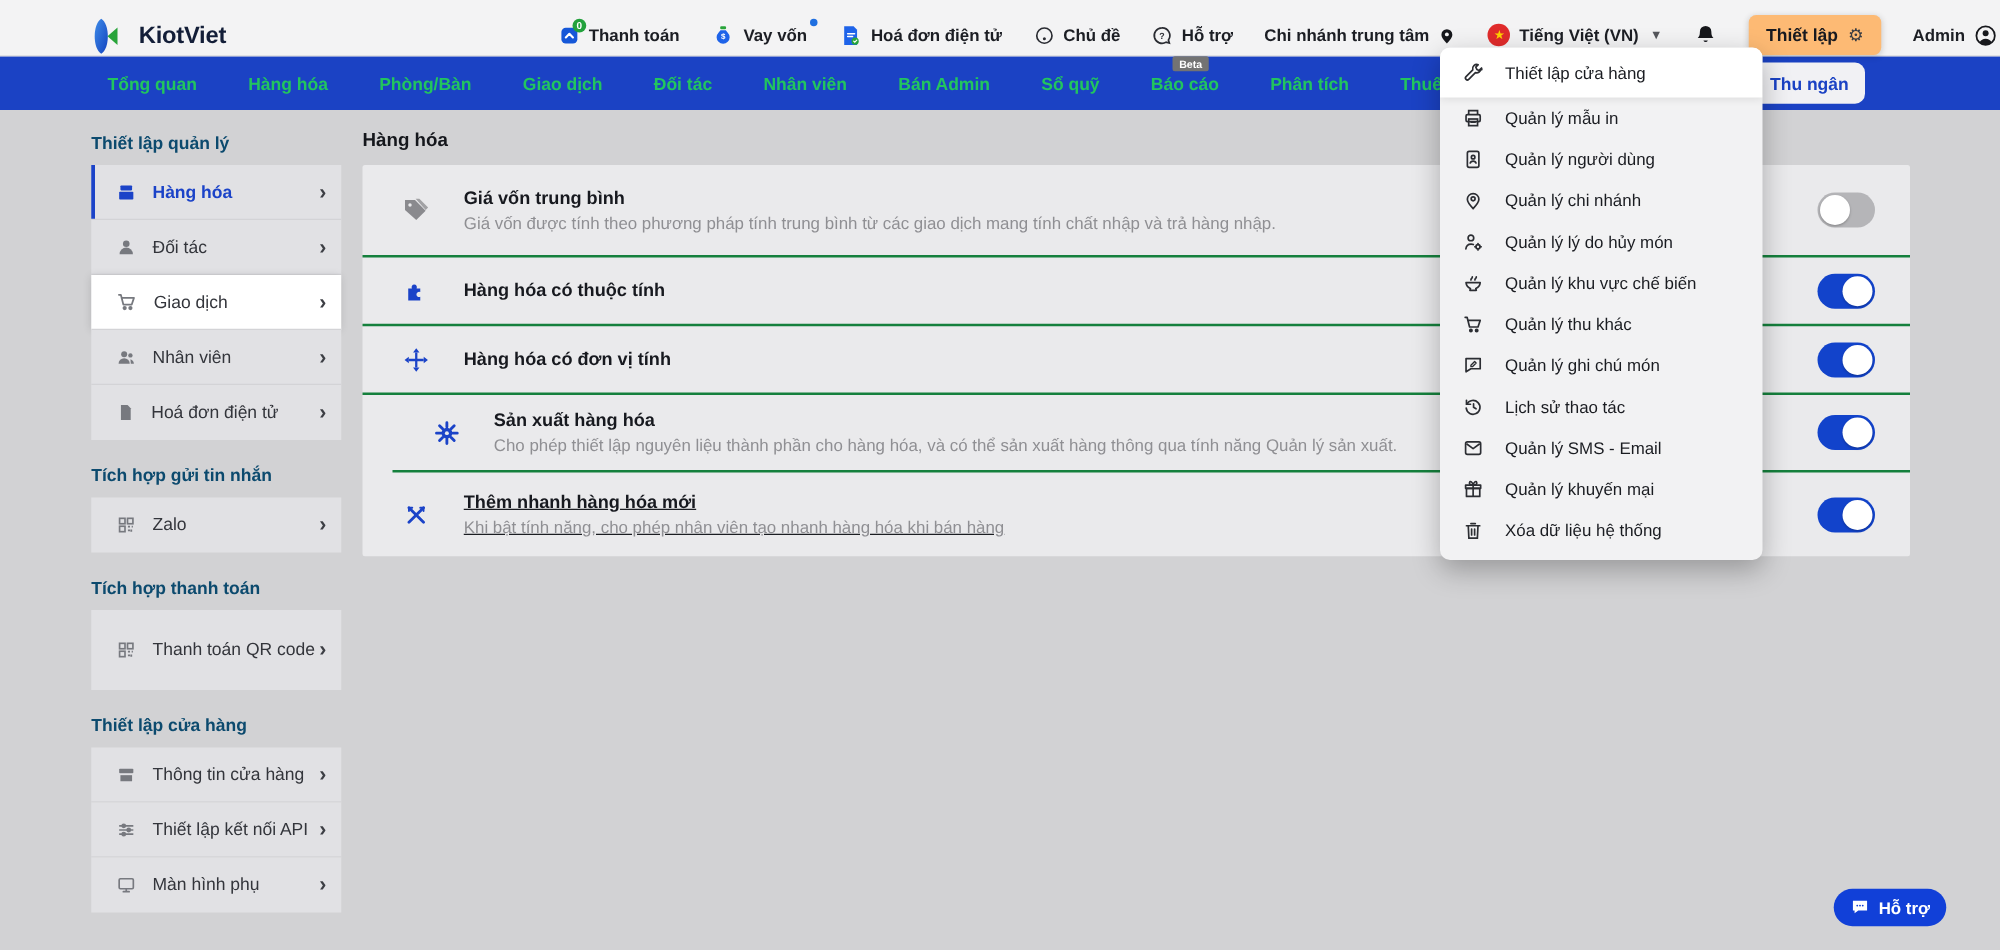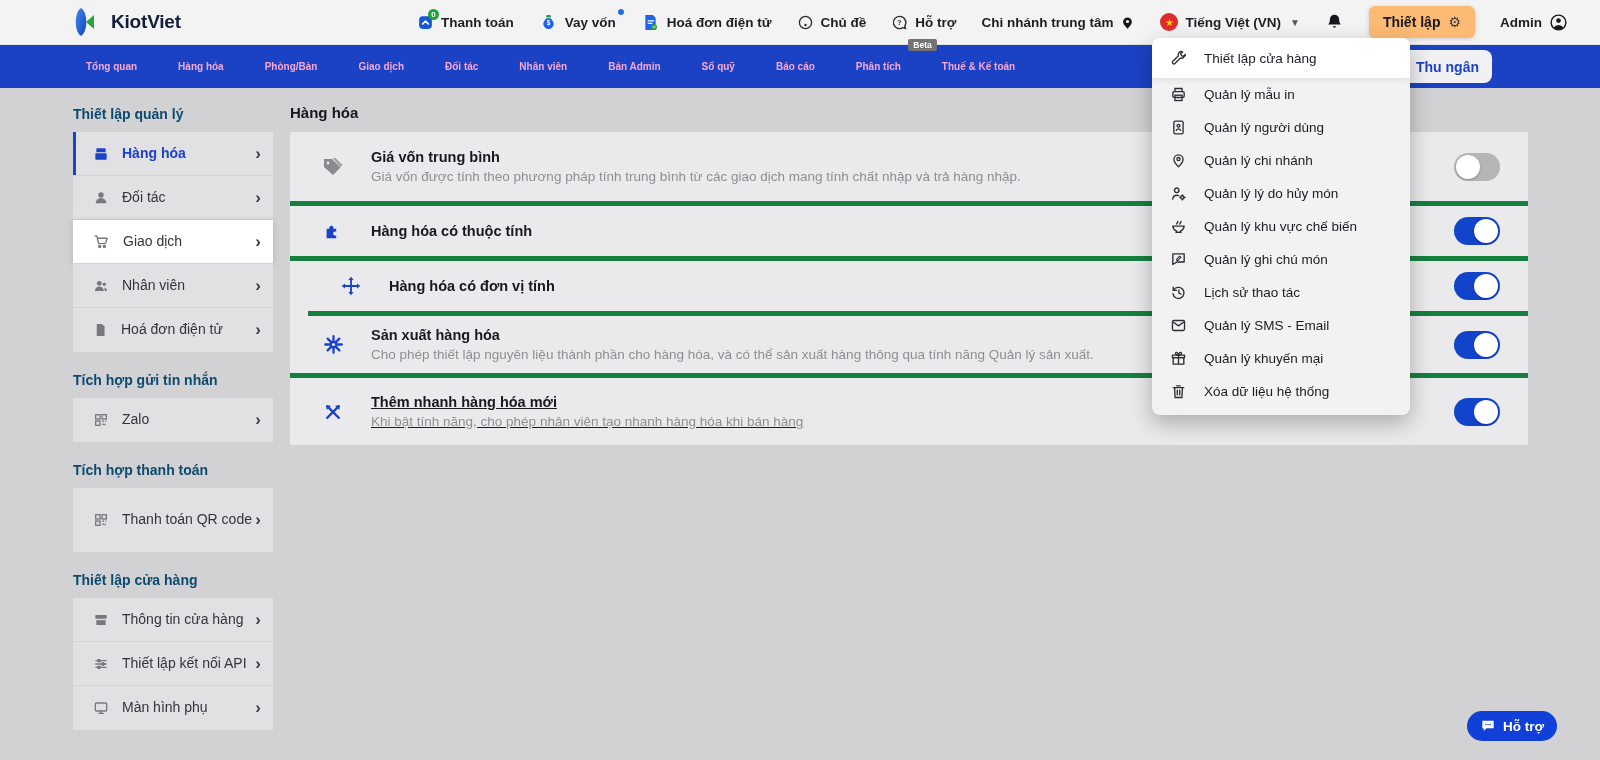--- a/index.html
+++ b/index.html
@@ -3,42 +3,42 @@
 <meta charset="utf-8">
 <style>
   * { margin:0; padding:0; box-sizing:border-box; }
   html,body { width:1600px; height:760px; overflow:hidden; }
   body { background:#d2d2d4; font-family:"Liberation Sans","DejaVu Sans",sans-serif; color:#1b1d22; position:relative; }
   svg { display:block; }
   .ic { display:inline-flex; align-items:center; justify-content:center; flex:none; }
 
   
   .topbar { position:absolute; left:0; top:0; width:1600px; height:45px; background:#f3f3f4;
-            border-bottom:1px solid #e0e0e2; display:flex; align-items:center; padding:0 32px 0 70px; z-index:30; }
+            border-bottom:1px solid #e0e0e2; display:flex; align-items:flex-end; padding:0 2px 0 70px; z-index:30; }
   .brand { display:flex; align-items:center; gap:9px; }
   .brand-name { font-size:19px; font-weight:800; color:#131e38; letter-spacing:-0.2px; }
   .toplinks { display:flex; align-items:center; gap:25px; margin-left:auto; }
   .tlink { display:flex; align-items:center; gap:7px; font-size:13.5px; font-weight:600; color:#1c1e24; cursor:pointer; position:relative; white-space:nowrap; }
   .pay-wrap { position:relative; }
   .pay-badge { position:absolute; top:-5px; right:-5px; background:#22a13c; color:#fff; font-size:8px; font-weight:700;
                width:11px; height:11px; border-radius:50%; display:flex; align-items:center; justify-content:center; }
   .sup-dot { position:absolute; top:-4px; right:-8px; width:6px; height:6px; background:#1f6fe0; border-radius:50%; }
   .beta-badge { position:absolute; left:17px; top:25px; background:#737373; color:#fff; font-size:8.5px; font-weight:700;
                 padding:1px 5px; border-radius:2px; }
   .flag { width:18px; height:18px; border-radius:50%; background:#e02b2b; color:#ffd200; font-size:10px;
           display:flex; align-items:center; justify-content:center; }
   .caret { font-size:10px; color:#55575c; margin-left:2px; }
   .settings-chip { background:#fdba74; border-radius:6px; padding:8px 14px; display:flex; align-items:center; gap:8px;
                    font-size:14px; font-weight:600; color:#17191f; box-shadow:0 1px 5px rgba(0,0,0,.16); cursor:pointer; }
   .gear-glyph { font-size:14px; color:#3a3c42; line-height:1; }
 
   
   .navbar { position:absolute; left:0; top:45px; width:1600px; height:43px; background:#1b42c4;
             display:flex; align-items:center; gap:41px; padding-left:86px; z-index:5; }
-  .nav-item { color:#f9a8d4; font-size:10px; font-weight:700; cursor:pointer; white-space:nowrap; }
+  .nav-item { color:#22c55e; font-size:14px; font-weight:700; cursor:pointer; white-space:nowrap; }
   .cashier-btn { position:absolute; right:108px; top:5px; height:33px; background:#f1f1f4; border-radius:8px;
                  display:flex; align-items:center; gap:7px; padding:12px 13px; color:#1b42c4; font-size:14px; font-weight:700; cursor:pointer; }
 
   
   .sidebar { position:absolute; left:73px; top:88px; width:200px; z-index:1; }
   .sec-title { font-size:14px; font-weight:700; color:#0c4a6e; margin:20px 0 10px; }
   .sidebar .sec-title:first-child { margin-top:18px; }
   .s-item { height:44px; background:#e1e1e4; border-bottom:1px solid #d3d3d6; display:flex; align-items:center;
             padding:0 12px 0 20px; cursor:pointer; position:relative; }
   .s-item:last-child { border-bottom:none; }
@@ -48,33 +48,33 @@
   .s-item.active::before { content:""; position:absolute; left:0; top:0; bottom:0; width:3px; background:#1b43c8; }
   .s-item.active .s-label { color:#1b43c8; font-weight:700; }
   .s-item.active .s-icon { color:#1b43c8; }
   .s-item.hovered { background:#ffffff; box-shadow:0 1px 7px rgba(0,0,0,.14); }
   .s-item.tall { height:64px; }
 
   
   .main { position:absolute; left:290px; top:88px; width:1238px; }
   .page-title { font-size:15px; font-weight:700; color:#15171c; margin:16px 0 11px; }
   .panel { background:#eaeaec; border-radius:2px; }
-  .row { display:flex; align-items:center; padding:0 28px 0 30px; border-bottom:5px solid #15803d; }
+  .row { display:flex; align-items:center; padding:0 28px 0 30px; border-bottom:2px solid #15803d; }
   .row:last-child { border-bottom:none;text-decoration:underline; }
   .row-icon { width:26px; margin-right:25px; color:#1b43c8; }
   .row-icon.gray { color:#8a8a8e; }
   .row-text { display:flex; flex-direction:column; justify-content:center; }
   .row-title { font-size:14.5px; font-weight:700; color:#17191f; }
   .row-desc { font-size:13.5px; color:#8f8f93; margin-top:4px; }
   .row-desc:empty { display:none; }
   .toggle { margin-left:auto; width:46px; height:28px; border-radius:14px; position:relative; cursor:pointer; flex:none; }
   .toggle .knob { position:absolute; top:2px; width:24px; height:24px; border-radius:50%; background:#fff; box-shadow:0 1px 2px rgba(0,0,0,.25); }
   .toggle.on { background:#1243cb; } .toggle.on .knob { right:2px; }
   .toggle.off { background:#b5b5b8; } .toggle.off .knob { left:2px; }
-  .r1{height:74px;} .r2{height:55px;} .r3{height:55px;margin-left:18px;} .r4{height:62px;} .r5{height:67px;}
+  .r1{height:74px;} .r2{height:55px;} .r3{height:55px;} .r4{height:62px;margin-left:24px;} .r5{height:67px;}
 
   
   .dropdown { position:absolute; left:1152px; top:38px; width:258px; background:#f2f2f3; border-radius:8px;
               box-shadow:0 8px 22px rgba(0,0,0,.28); padding-bottom:7px; z-index:40; overflow:hidden; }
   .d-item { height:33px; display:flex; align-items:center; gap:17px; padding:0 17px; font-size:13.5px; color:#1a1c21; cursor:pointer; }
   .d-item.active { height:40px; background:#ffffff; box-shadow:0 2px 6px rgba(0,0,0,.08); }
   .d-icon { width:18px; color:#2c2e33; }
 
   
   .support-fab { position:absolute; right:43px; bottom:19px; height:30px; background:#1140d8; border-radius:15px;
@@ -493,20 +493,30 @@
     <span class="ic d-icon">
       <svg width="17" height="17" viewBox="0 0 24 24" fill="none" stroke="currentColor" stroke-width="1.9" stroke-linejoin="round">
           <path d="M4 11.5h16c-.3 3.3-2.2 5.6-5 6.6l.6 2H8.4l.6-2c-2.8-1-4.7-3.3-5-6.6z"></path>
           <path d="M9.5 8.5c0-1.8 1.6-1.8 1.6-3.5M14 8.5c0-1.8 1.6-1.8 1.6-3.5" stroke-linecap="round"></path>
         </svg>
     </span>
     <span>Quản lý khu vực chế biến</span>
   </div>
   <div class="d-item">
     <span class="ic d-icon">
+      <svg width="17" height="17" viewBox="0 0 24 24" fill="none" stroke="currentColor" stroke-width="1.9" stroke-linecap="round" stroke-linejoin="round">
+          <path d="M3 4h2.2L8 15h9.5L20 7.5H6"></path>
+          <circle cx="9.5" cy="19" r="1.3" fill="currentColor"></circle>
+          <circle cx="16" cy="19" r="1.3" fill="currentColor"></circle>
+        </svg>
+    </span>
+    <span>Quản lý thu khác</span>
+  </div>
+  <div class="d-item">
+    <span class="ic d-icon">
       <svg width="17" height="17" viewBox="0 0 24 24" fill="none" stroke="currentColor" stroke-width="1.9" stroke-linejoin="round">
           <path d="M20 4v11.5H9.5L4 19V4h16z"></path>
           <path d="M9.5 11.5l4.2-4.2 1.7 1.7-4.2 4.2H9.5z" stroke-width="1.5"></path>
         </svg>
     </span>
     <span>Quản lý ghi chú món</span>
   </div>
   <div class="d-item">
     <span class="ic d-icon">
       <svg width="17" height="17" viewBox="0 0 24 24" fill="none" stroke="currentColor" stroke-width="1.9" stroke-linecap="round">

